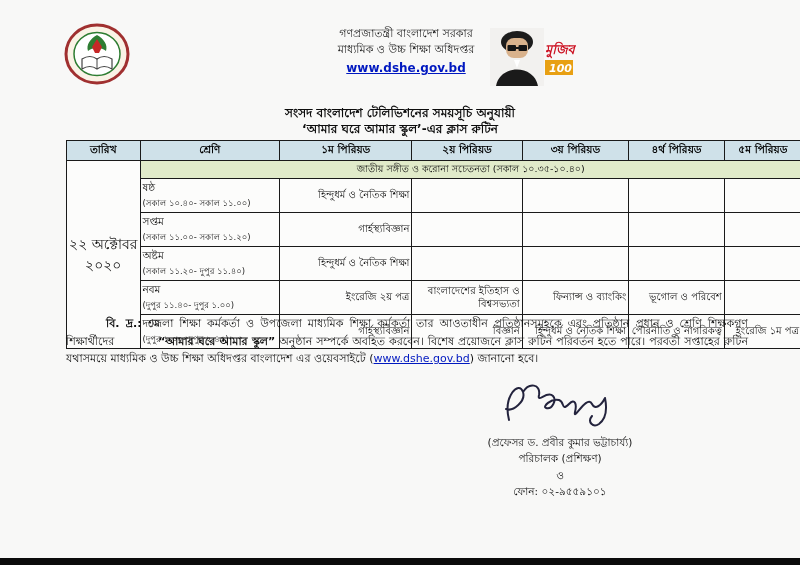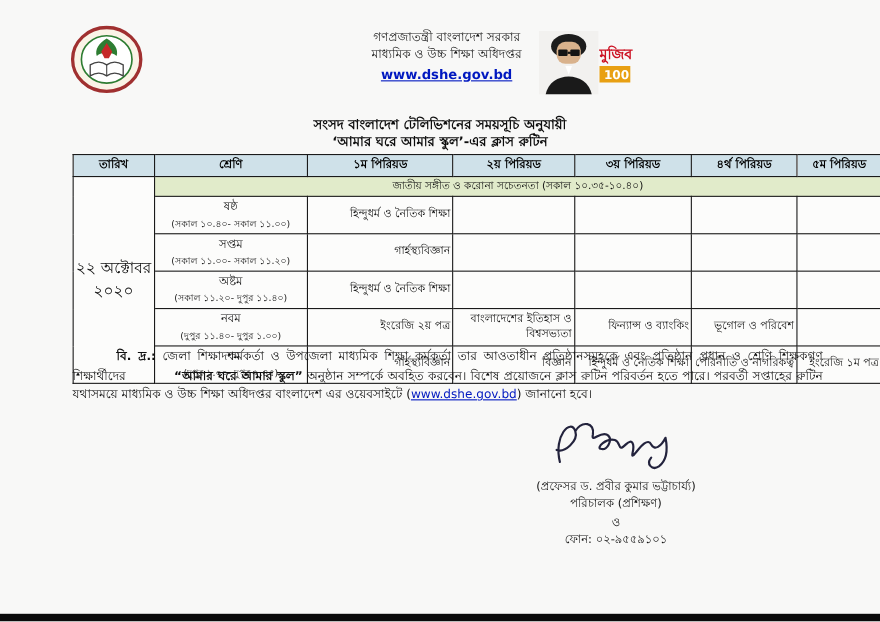--- a/index.html
+++ b/index.html
@@ -5,32 +5,32 @@
   * { margin:0; padding:0; box-sizing:border-box; }
   html,body { width:800px; height:565px; }
   body { font-family:"DejaVu Sans","Liberation Sans",sans-serif; }
   .page { position:relative; width:800px; height:565px; background:#f8f8f7; overflow:hidden; }
 
   
   .emblem { position:absolute; left:64px; top:23px; }
   .gov-wrap { position:absolute; left:326px; top:26px; display:flex; align-items:flex-start; }
   .gov-text { width:160px; text-align:center; font-size:11px; line-height:1.45; color:#1a1a1a; }
   .website { display:inline-block; margin-top:2px; font-size:12px; font-weight:bold; color:#0018c0; text-decoration:underline; cursor:pointer; }
-  .mujib { margin-left:4px; margin-top:2px; }
+  .mujib { margin-left:4px; margin-top:2px;font-style:italic; }
 
   
   .title { position:absolute; top:105px; left:0; width:800px; text-align:center; font-weight:bold; font-size:12px; line-height:1.35; color:#0d0d0d; }
 
   
   table.routine { position:absolute; top:140px; left:66px; width:736px; border-collapse:collapse; table-layout:fixed; background:#fcfcfb; }
   table.routine th, table.routine td { border:1px solid #1a1a1a; padding:1px 2px; overflow:hidden; }
   table.routine th { background:#cfe1e9; font-size:10.5px; font-weight:bold; height:17px; text-align:center; }
   td.anthem { background:#e1ebca; font-size:9.5px; text-align:center; height:15px; color:#111; }
   td.date-cell { text-align:center; font-size:14px; line-height:1.5; color:#111; }
-  td.cls { text-align:center; height:27px; }
+  td.cls { height:27px; }
   .cls-name { font-size:10.5px; color:#111; }
   .cls-time { font-size:8.5px; color:#222; }
   td.period { text-align:right; font-size:10px; line-height:1.25; color:#111; }
 
   
   .note { position:absolute; top:315px; left:66px; width:682px; font-size:11px; line-height:1.6; text-align:justify; color:#101010; }
   .note b { font-weight:bold;padding-left:40px; }
   .note .link { color:#0018c0; text-decoration:underline; cursor:pointer; }
 
   

